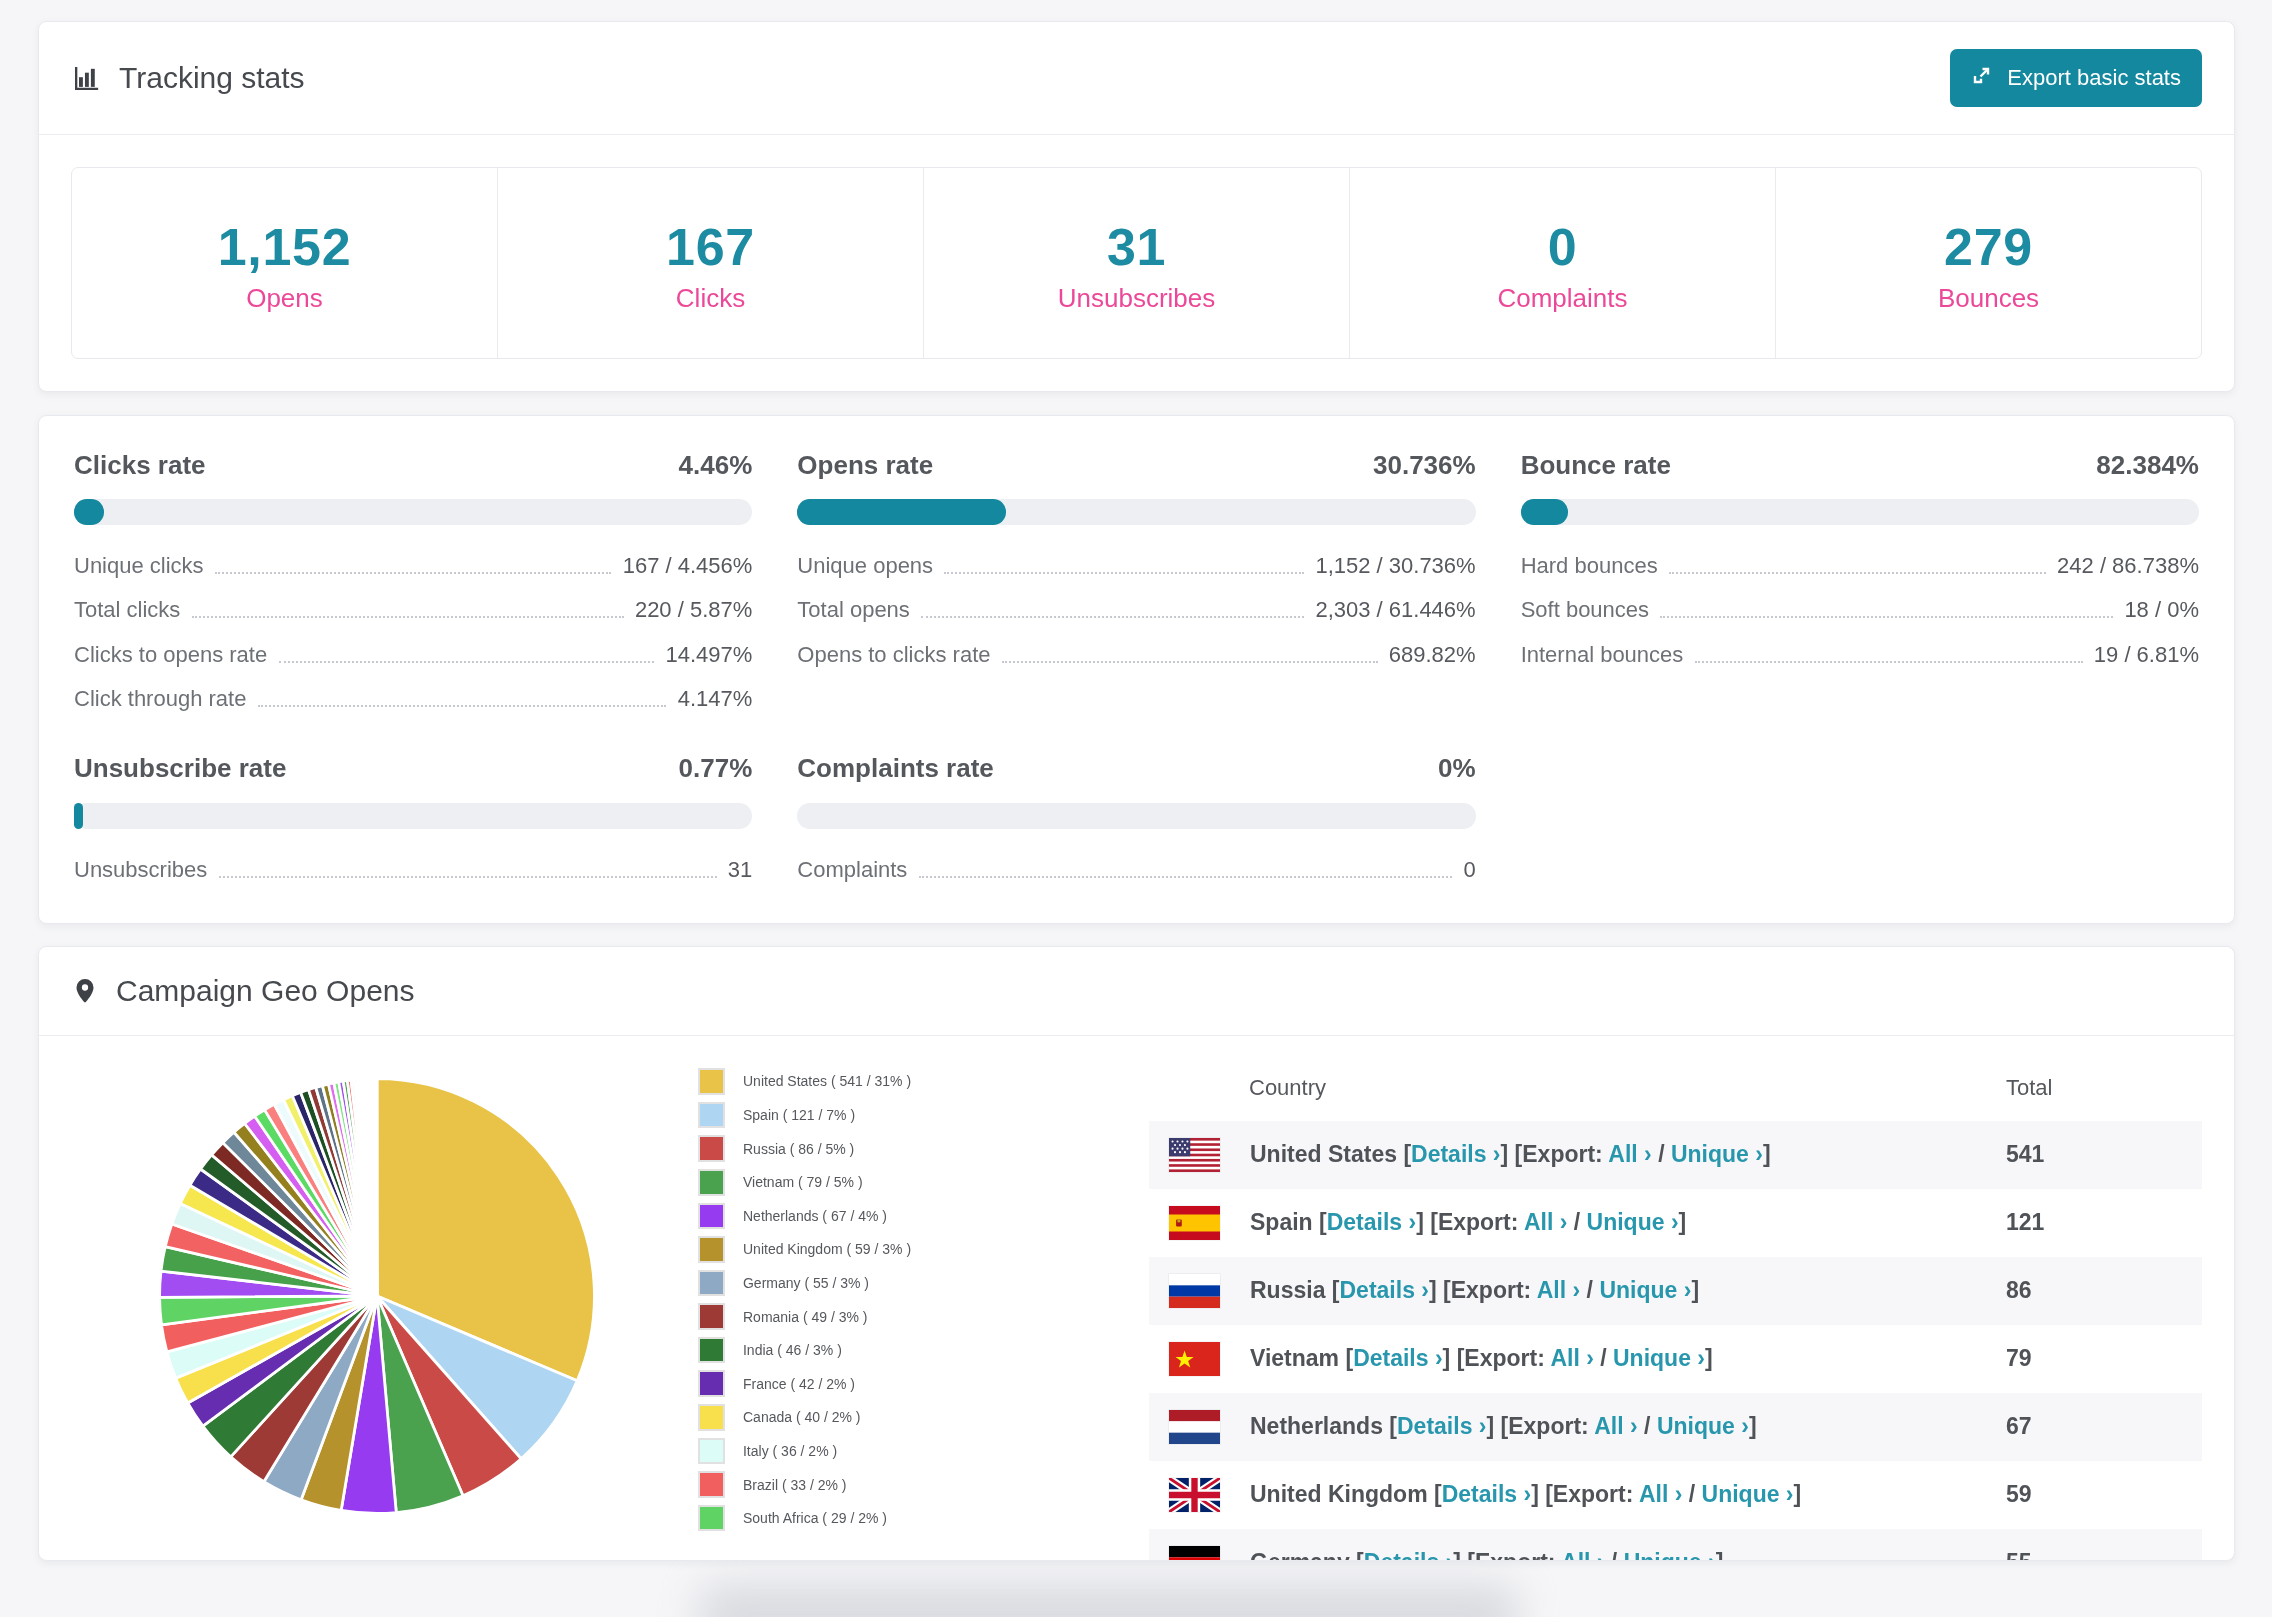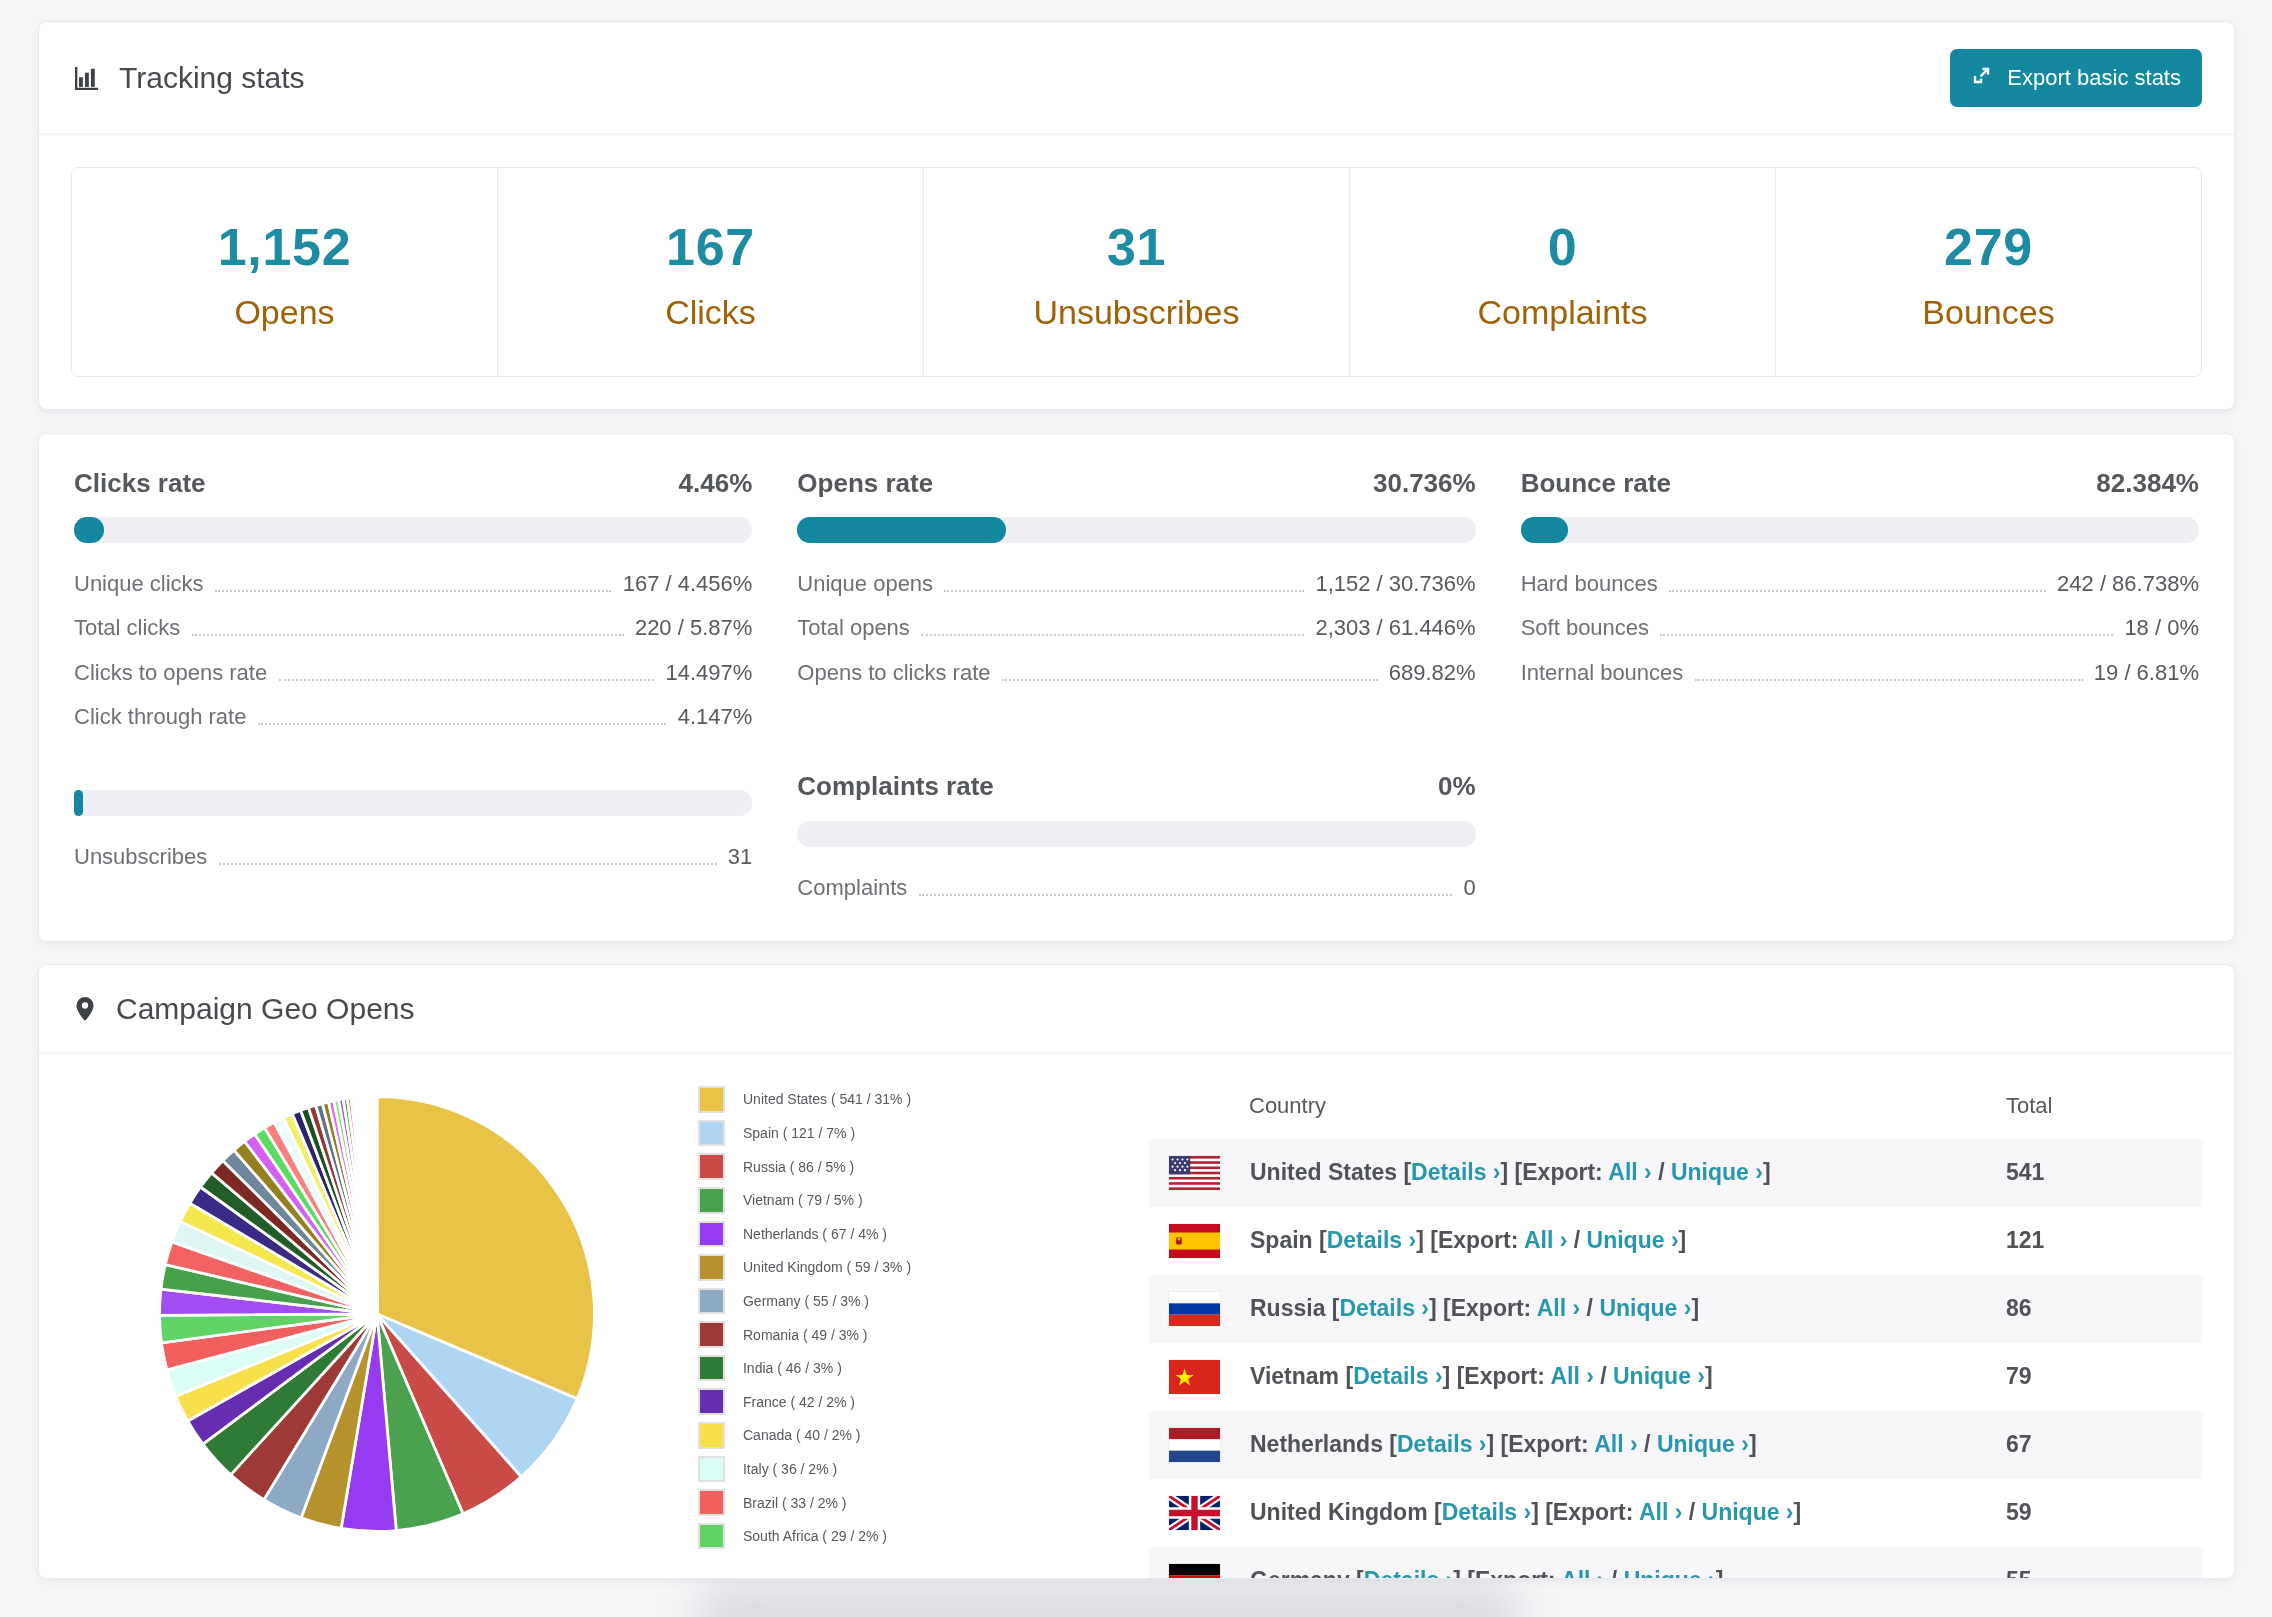--- a/index.html
+++ b/index.html
@@ -24,21 +24,21 @@
   .card-title svg{display:block;}
   .btn-export{
     display:flex;align-items:center;gap:12.7px;border:none;cursor:pointer;
     font-size:22px;padding:14px 21px;border-radius:7px;color:#fff;
     font-family:inherit;
   }
   .stats-strip{margin:32px;display:flex;border:1.4px solid #e7e9ee;border-radius:7px;background:#fff;}
   .stat-cell{flex:1;text-align:center;padding:49px 0 44px;}
   .stat-cell + .stat-cell{border-left:1.4px solid #e9ebef;}
   .stat-value{font-size:52px;font-weight:bold;color:#1d8ba1;letter-spacing:0.7px;}
-  .stat-label{font-size:34px;color:#a16207;margin-top:16px;}
+  .stat-label{font-size:26px;color:#ec4899;margin-top:6px;}
   
   .card2{
     margin-top:22.6px;
     padding:34px 35px 40px;
     display:grid;grid-template-columns:1fr 1fr 1fr;
     column-gap:45px;row-gap:41px;
   }
   .rate-head{display:flex;justify-content:space-between;align-items:baseline;
     font-size:26px;font-weight:bold;color:#54575c;}
   .rate-bar{height:26px;background:#edeff3;border-radius:12.7px;margin:18.4px 0 28px;position:relative;}
@@ -216,20 +216,24 @@
           </div>
           <div class="rate-row">
             <span class="lab">Internal bounces</span>
             <span class="dots"></span>
             <span class="val">19 / 6.81%</span>
           </div>
         </div>
       </div>
 
       <div class="rate-block">
+        <div class="rate-head">
+          <span>Unsubscribe rate</span>
+          <span>0.77%</span>
+        </div>
         <div class="rate-bar">
           <div class="rate-fill" style="background: rgb(19, 136, 158); width: 0.77%;"></div>
         </div>
         <div class="rate-rows">
           <div class="rate-row">
             <span class="lab">Unsubscribes</span>
             <span class="dots"></span>
             <span class="val">31</span>
           </div>
         </div>

